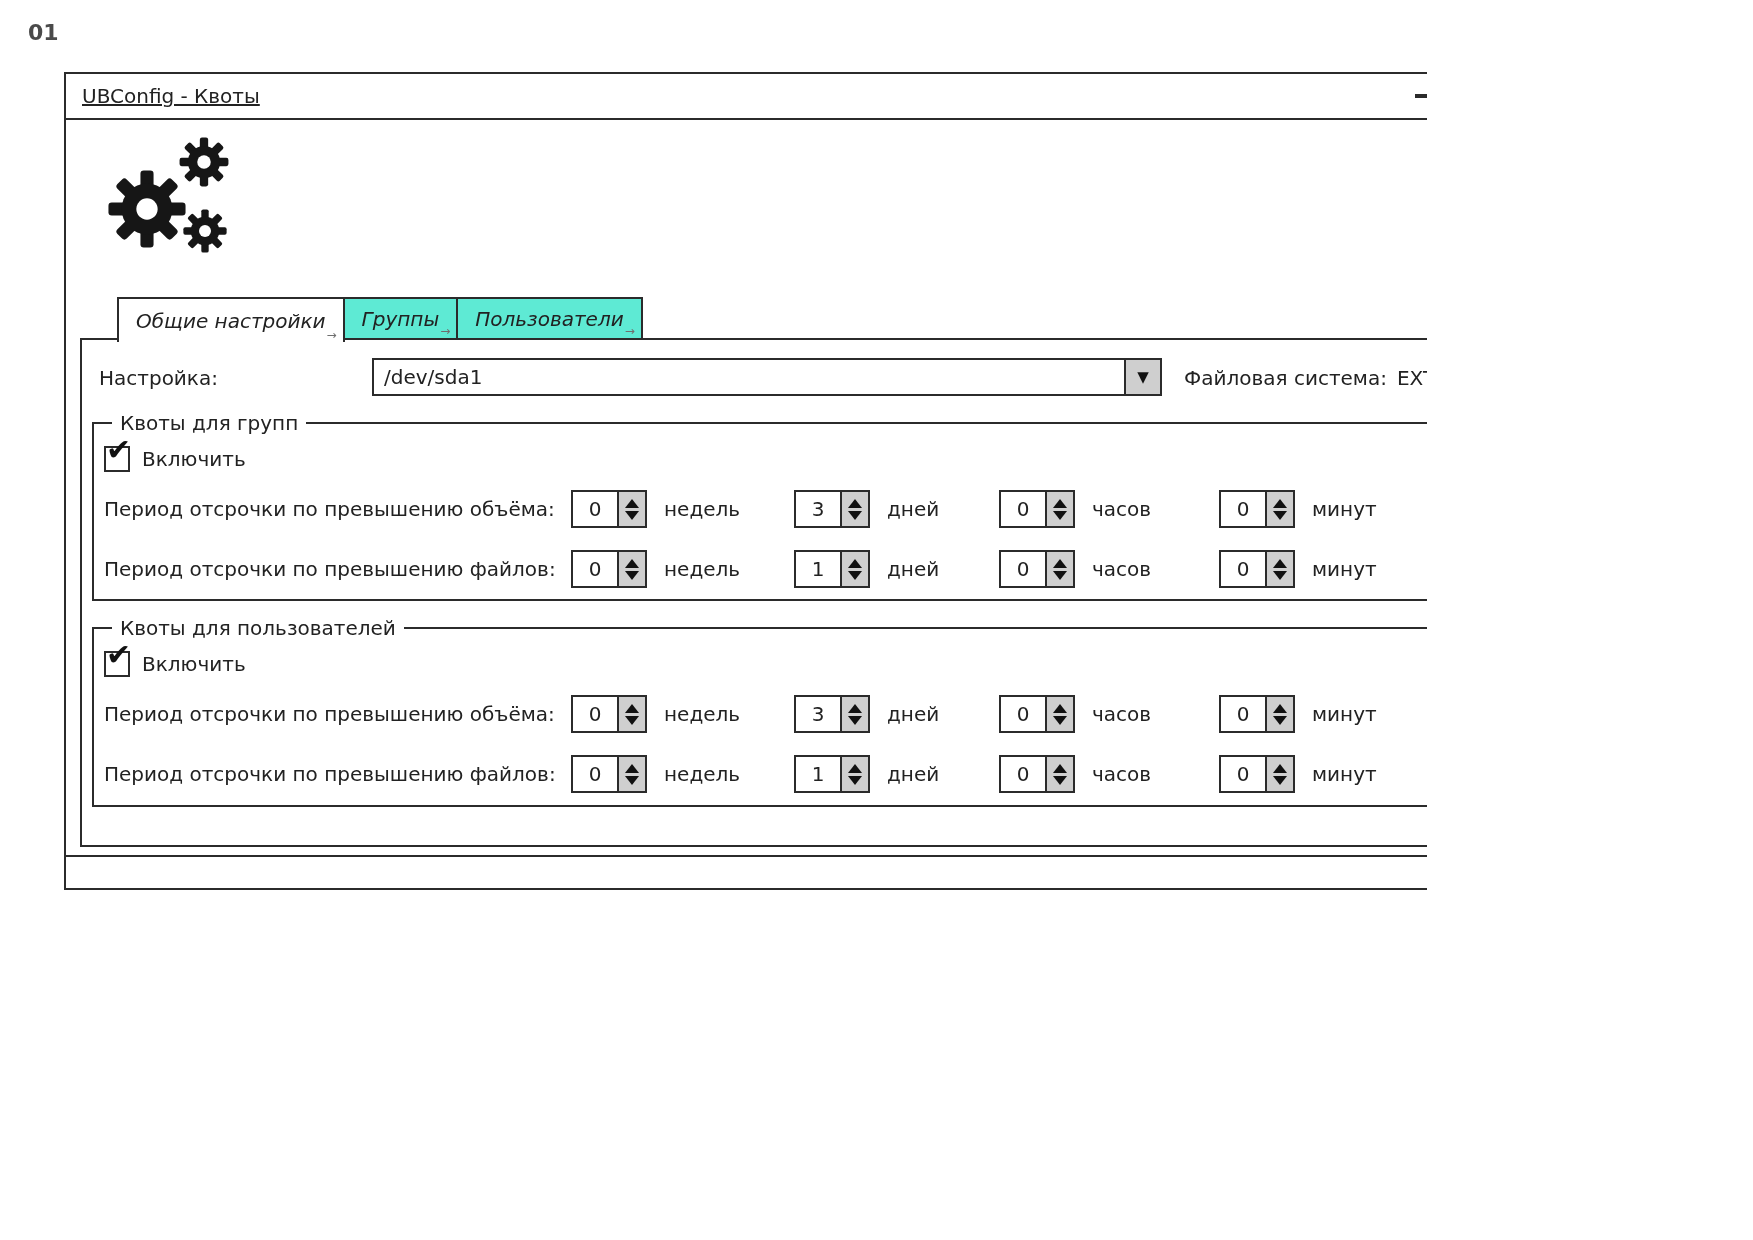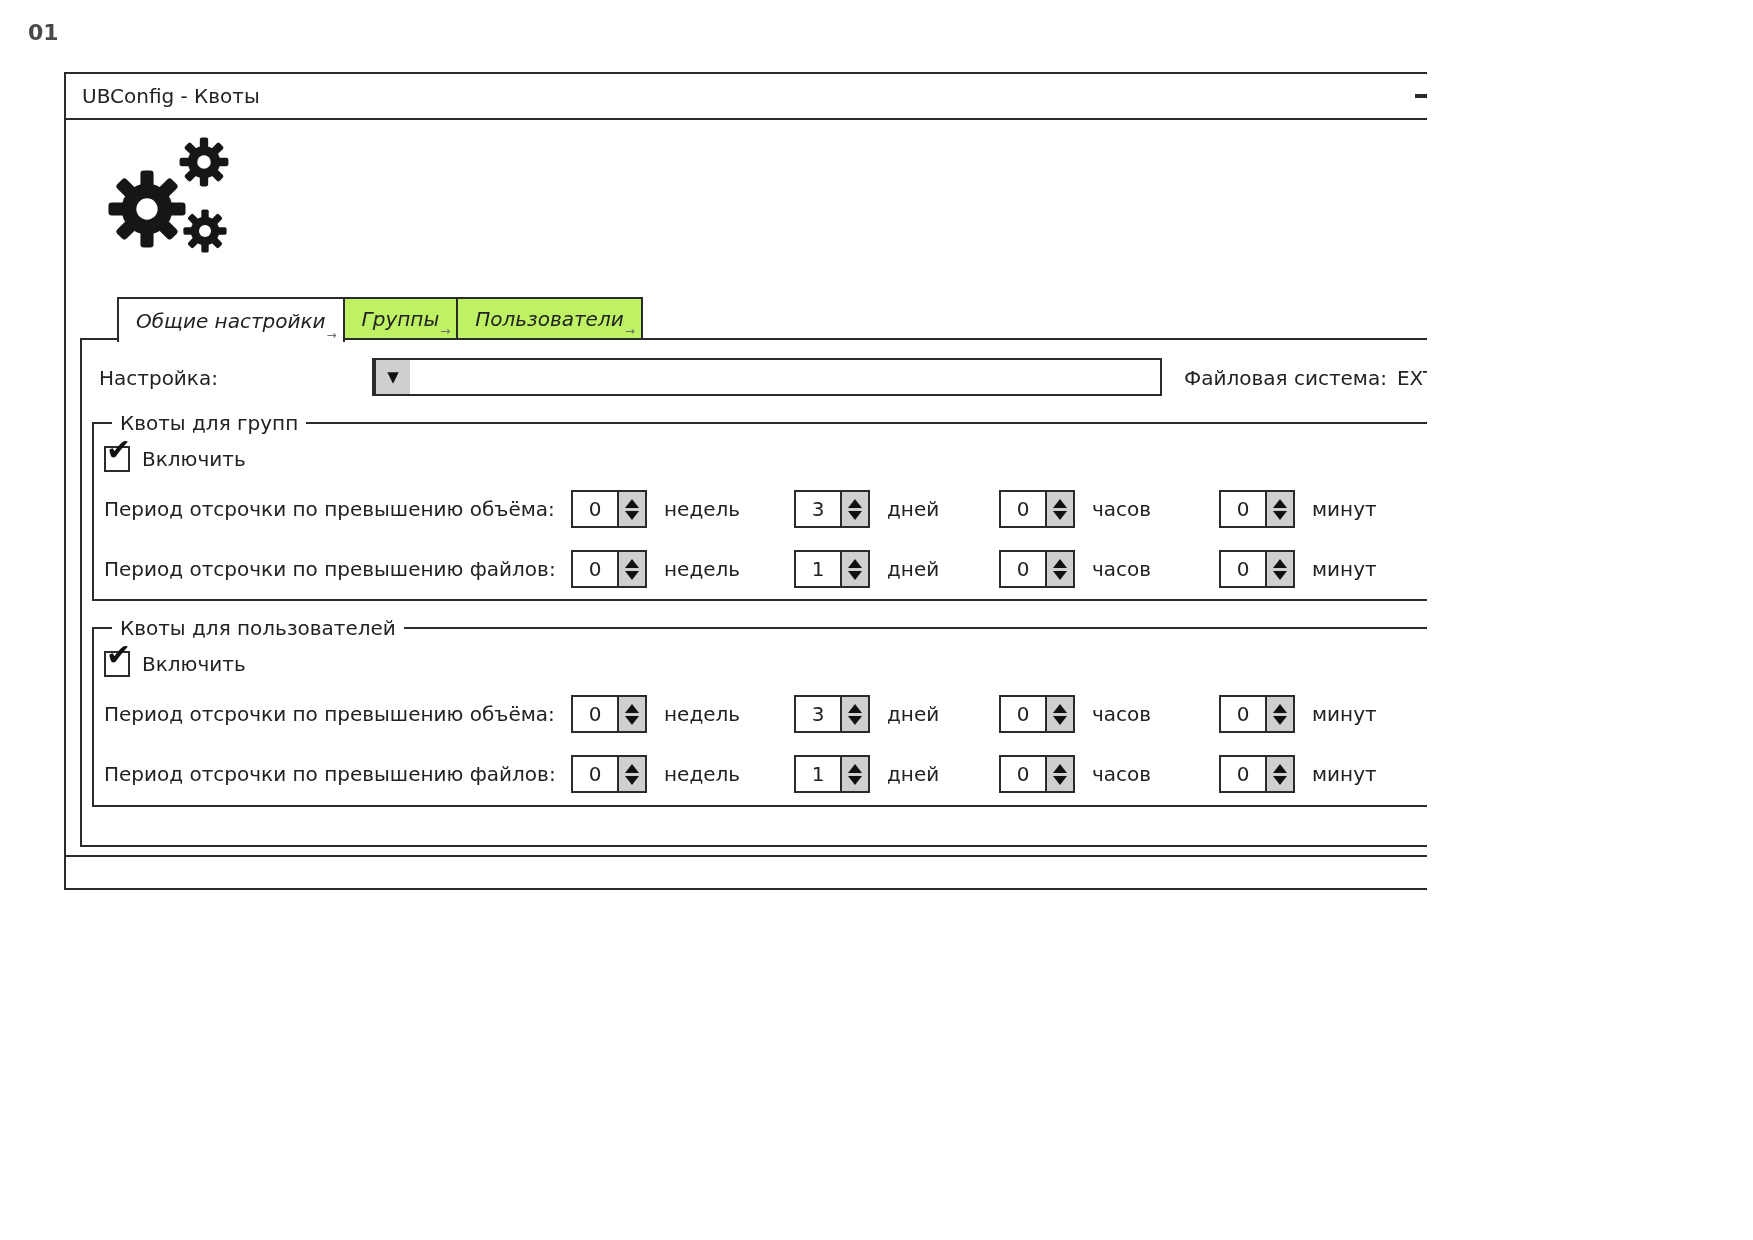--- a/index.html
+++ b/index.html
@@ -7,40 +7,40 @@
   body {
     font-family: "DejaVu Sans", "Liberation Sans", sans-serif;
     color: #222;
   }
   .stage { position: relative; width: 1427px; height: 1240px; overflow: hidden; background: #fff; }
 
   .figure-label { position: absolute; left: 28px; top: 20px; font-size: 22px; font-weight: bold; color: #4a4a4a; }
 
   
   .window { position: absolute; left: 64px; top: 72px; width: 1441px; height: 818px; border: 2px solid #2b2b2b; background: #fff; }
-  .titlebar { height: 46px; border-bottom: 2px solid #2b2b2b; display: flex; align-items: center; padding: 0 16px; }
+  .titlebar { height: 46px; border-bottom: 2px solid #2b2b2b; display: flex; align-items: center; padding: 0 16px; text-decoration: underline; }
   .win-title { font-size: 20px; }
   .win-controls { margin-left: auto; display: flex; align-items: center; gap: 36px; }
   .min-btn { width: 18px; height: 26px; display: flex; align-items: center; cursor: pointer; }
   .min-dash { width: 16px; height: 4px; background: #2b2b2b; }
   .close-btn { font-size: 22px; font-weight: bold; cursor: pointer; line-height: 1; }
 
   
   .gears { position: absolute; left: 40px; top: 62px; width: 150px; height: 138px; }
   .gear { position: absolute; }
   .g-big   { left: 0px;  top: 32px; width: 82px; height: 82px; }
   .g-med   { left: 72px; top: 0px;  width: 52px; height: 52px; }
   .g-small { left: 76px; top: 72px; width: 46px; height: 46px; }
 
   .description { position: absolute; left: 222px; top: 118px; width: 900px; font-size: 20px; }
 
   
   .tabs { position: absolute; left: 51px; top: 223px; display: flex; align-items: flex-start; z-index: 3; font-style: italic; }
   .tab { position: relative; font-size: 20px; padding: 0 17px; display: flex; align-items: center; justify-content: center;
-         border: 2px solid #2b2b2b; border-bottom: none; background: #bef264; height: 41px; margin-right: -2px; cursor: pointer; }
+         border: 2px solid #2b2b2b; border-bottom: none; background: #5eead4; height: 41px; margin-right: -2px; cursor: pointer; }
   .tab.active { background: #fff; height: 45px; z-index: 4; }
   .tab-arrow { position: absolute; right: 6px; bottom: 1px; font-size: 12px; color: #6f6f6f; line-height: 1; }
 
   
   .panel { position: absolute; left: 14px; top: 264px; width: 1413px; height: 509px; border: 2px solid #2b2b2b; background: #fff; }
 
   .device-label { position: absolute; left: 17px; top: 26px; font-size: 20px; }
   .combobox { position: absolute; left: 290px; top: 18px; width: 790px; height: 38px; border: 2px solid #2b2b2b; display: flex; background: #fff; cursor: pointer; }
   .combo-value { flex: 1; border: none; outline: none; font-size: 20px; padding: 0 10px; background: transparent; font-family: inherit; color: #222; }
   .combo-btn { width: 36px; border-left: 2px solid #2b2b2b; background: #cfcfcf; display: flex; align-items: center; justify-content: center; font-size: 15px; color: #111; }
@@ -142,20 +142,21 @@
         <span>Пользователи</span>
         <span class="tab-arrow">→</span>
       </div>
     </div>
 
     <div class="panel">
 
       <span class="device-label">Настройка:</span>
 
       <div class="combobox">
+        <input class="combo-value" value="/dev/sda1" style="">
         <span class="combo-btn">
             <span>▼</span>
           </span>
       </div>
 
       <span class="fs-text">
         <span>Файловая система:</span><span class="fs-value">EXT4</span>
       </span>
 
       <div class="groupbox gb1">

